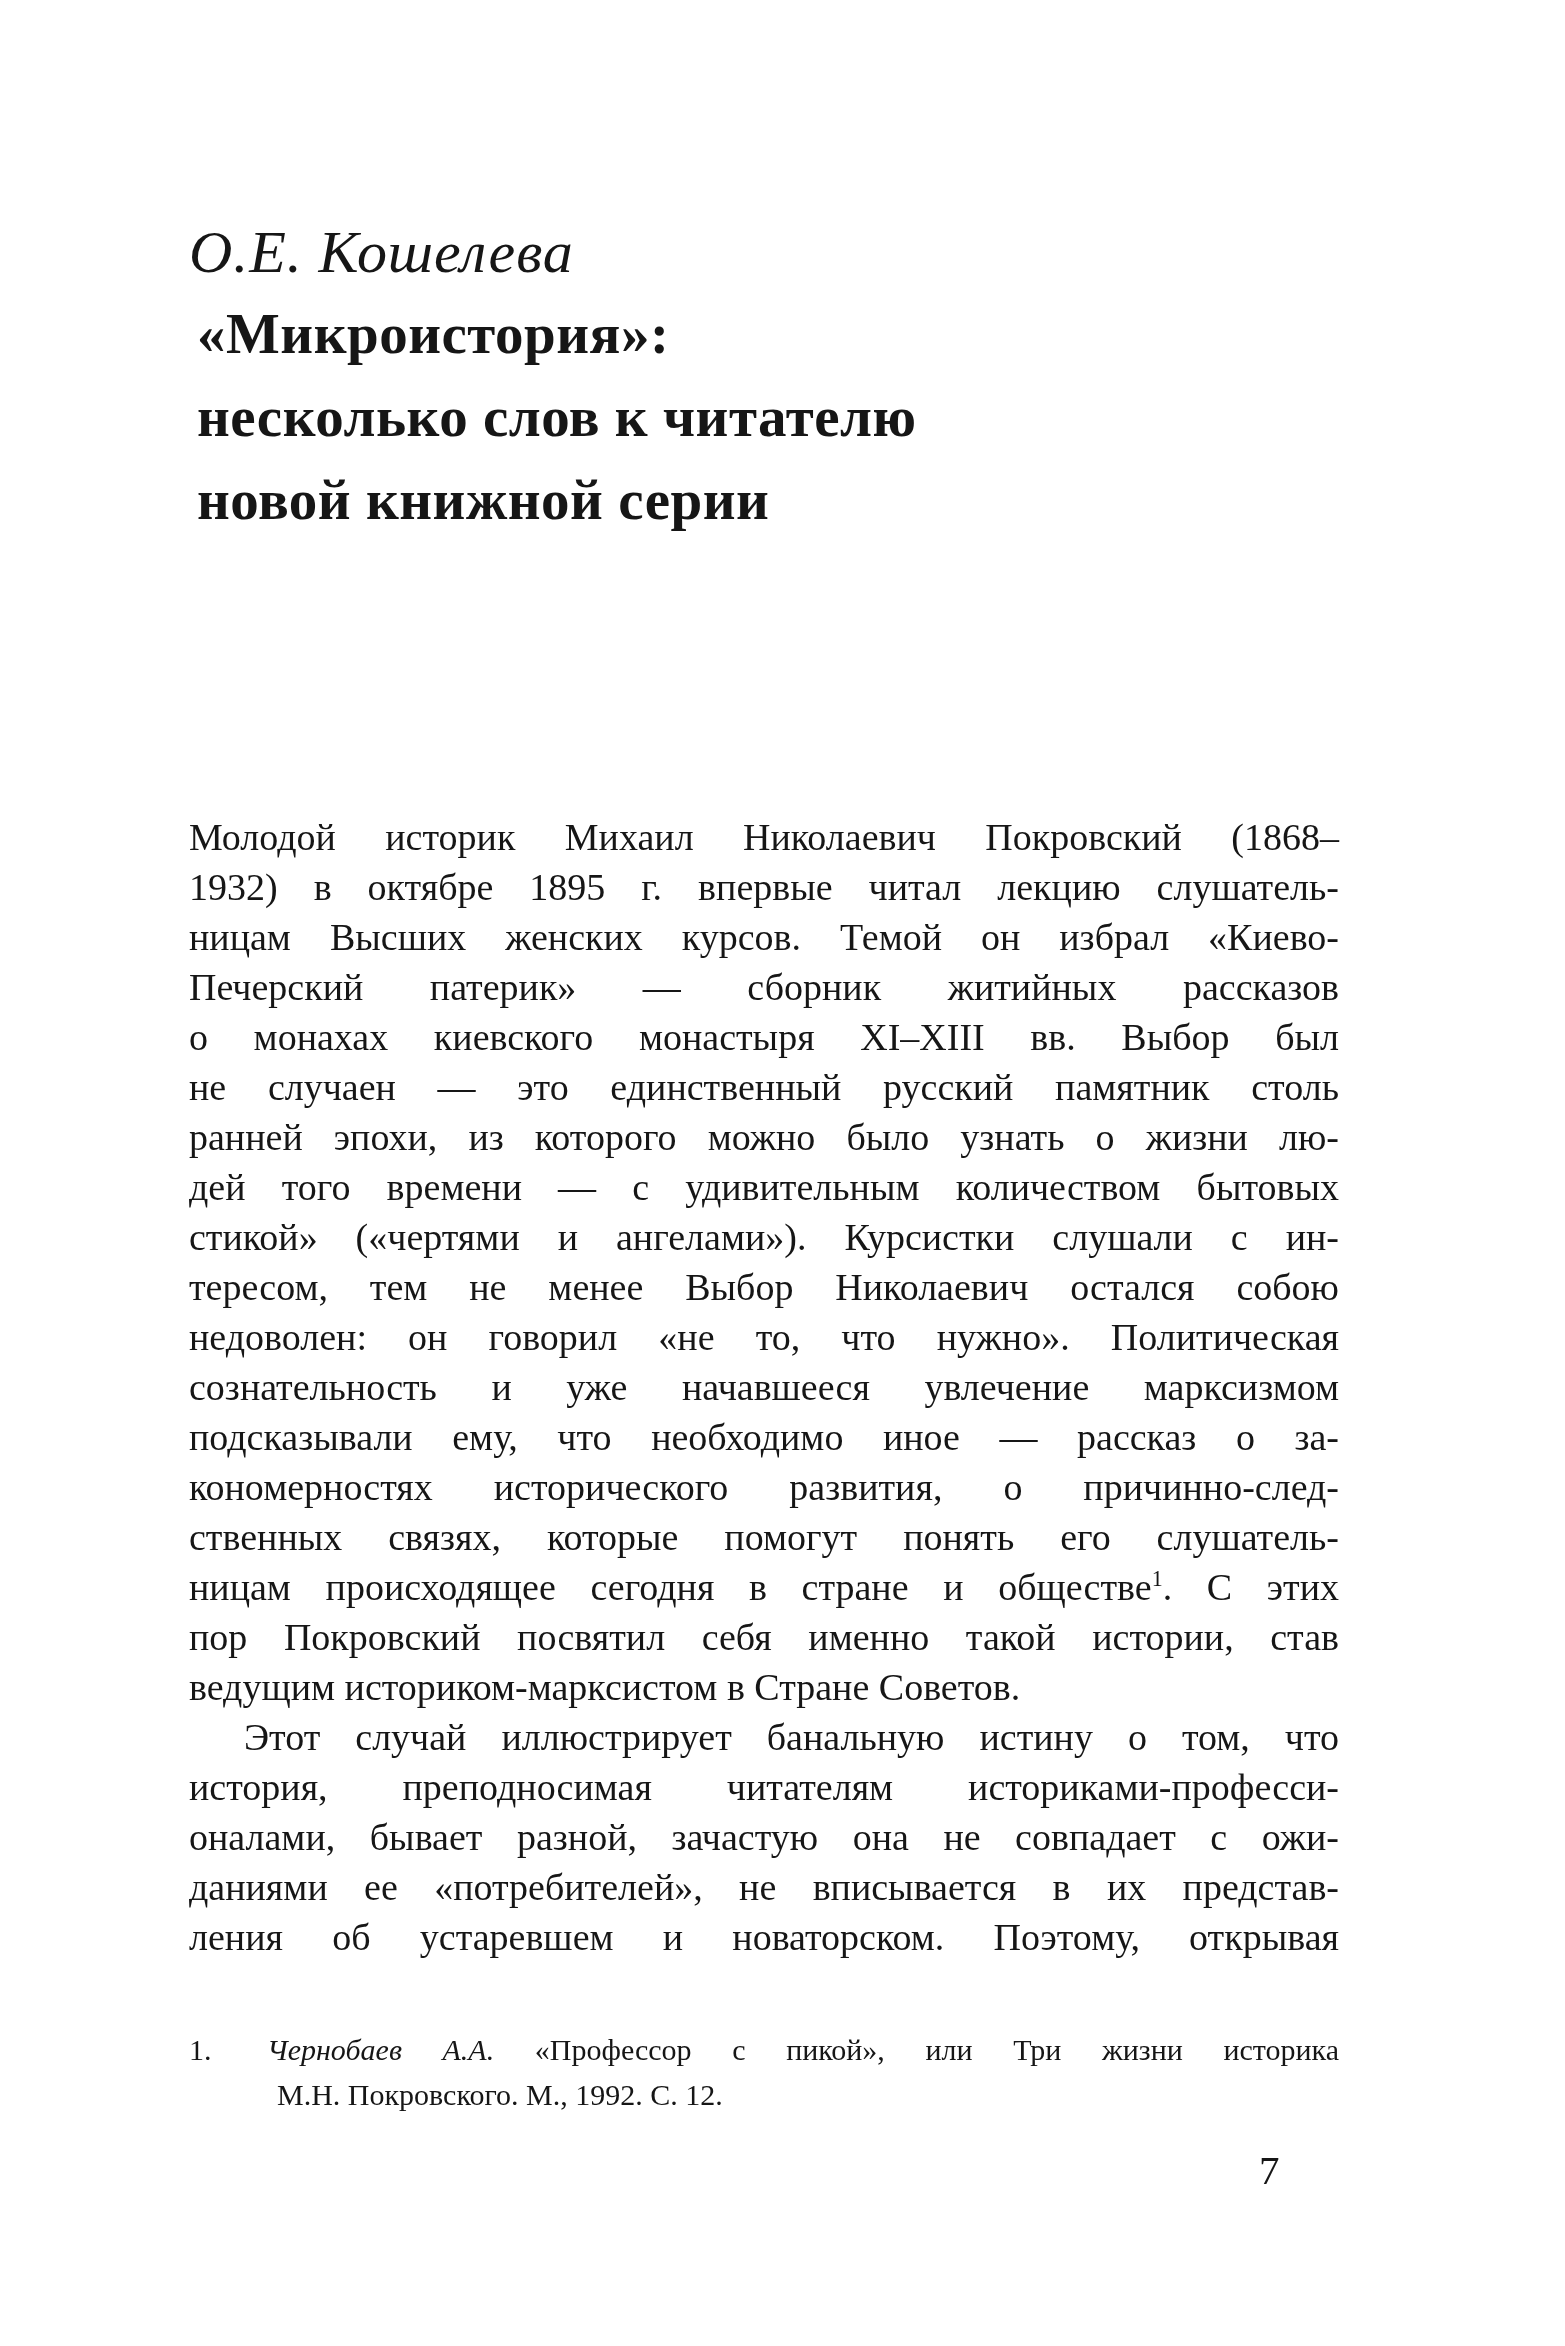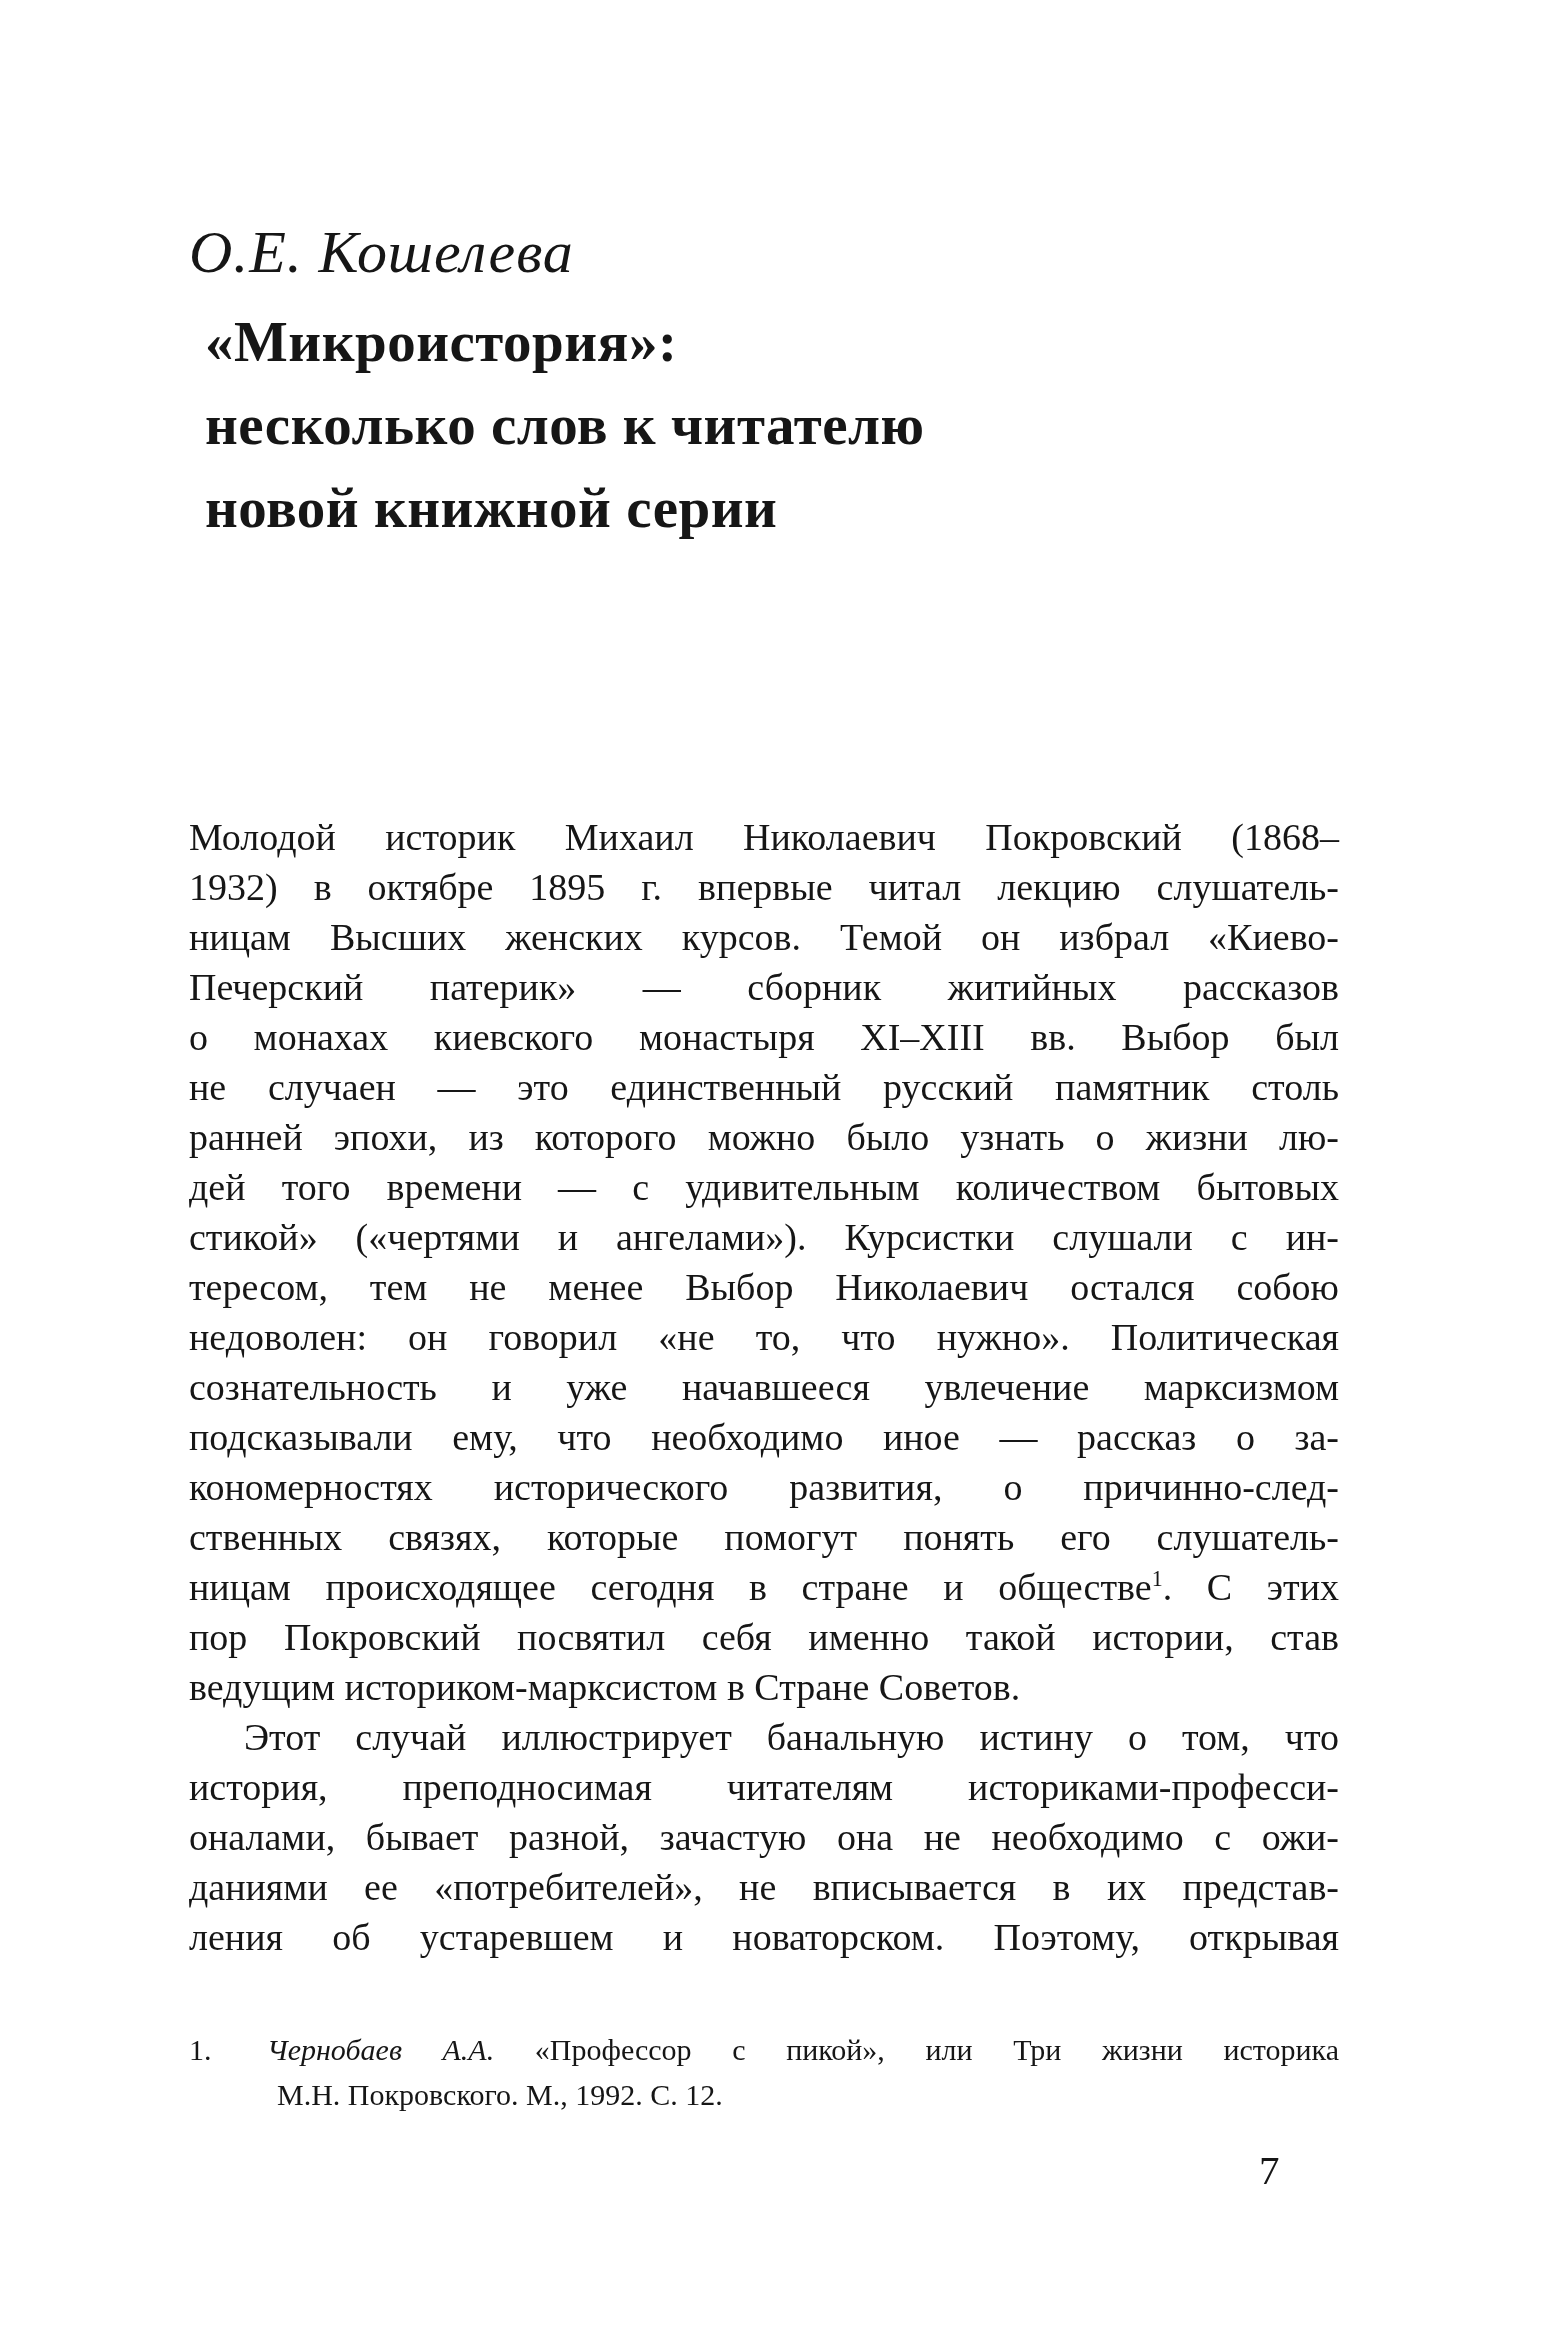--- a/index.html
+++ b/index.html
@@ -23,21 +23,21 @@
     top: 218px;
     font-style: italic;
     font-size: 60px;
     letter-spacing: 0.9px;
     white-space: nowrap;
   }
   .title {
     position: absolute;
     left: 189px;
     top: 284px;
-    margin: 16px;
+    margin: 8px;
     font-weight: bold;
     font-size: 57px;
     line-height: 83px;
     letter-spacing: 0.5px;
     white-space: nowrap;
   }
   .body-text {
     position: absolute;
     left: 189px;
     top: 812px;
@@ -121,21 +121,21 @@
       <div class="line">недоволен: он говорил «не то, что нужно». Политическая</div>
       <div class="line">сознательность и уже начавшееся увлечение марксизмом</div>
       <div class="line">подсказывали ему, что необходимо иное — рассказ о за-</div>
       <div class="line">кономерностях исторического развития, о причинно-след-</div>
       <div class="line">ственных связях, которые помогут понять его слушатель-</div>
       <div class="line">ницам происходящее сегодня в стране и обществе<sup class="fn-ref">1</sup>. С этих</div>
       <div class="line">пор Покровский посвятил себя именно такой истории, став</div>
       <div class="line no-just">ведущим историком-марксистом в Стране Советов.</div>
       <div class="line indent">Этот случай иллюстрирует банальную истину о том, что</div>
       <div class="line">история, преподносимая читателям историками-професси-</div>
-      <div class="line">оналами, бывает разной, зачастую она не необходимо с ожи-</div>
+      <div class="line">оналами, бывает разной, зачастую она не совпадает с ожи-</div>
       <div class="line">даниями ее «потребителей», не вписывается в их представ-</div>
       <div class="line">ления об устаревшем и новаторском. Поэтому, открывая</div>
     </div>
 
   <div class="footnote">
     <div class="fn-row">
       <span class="fn-marker">1.</span>
       <span class="fn-line1-text">
         <span class="fn-author">Чернобаев А.А.</span><span> «Профессор с пикой», или Три жизни историка</span>
       </span>

